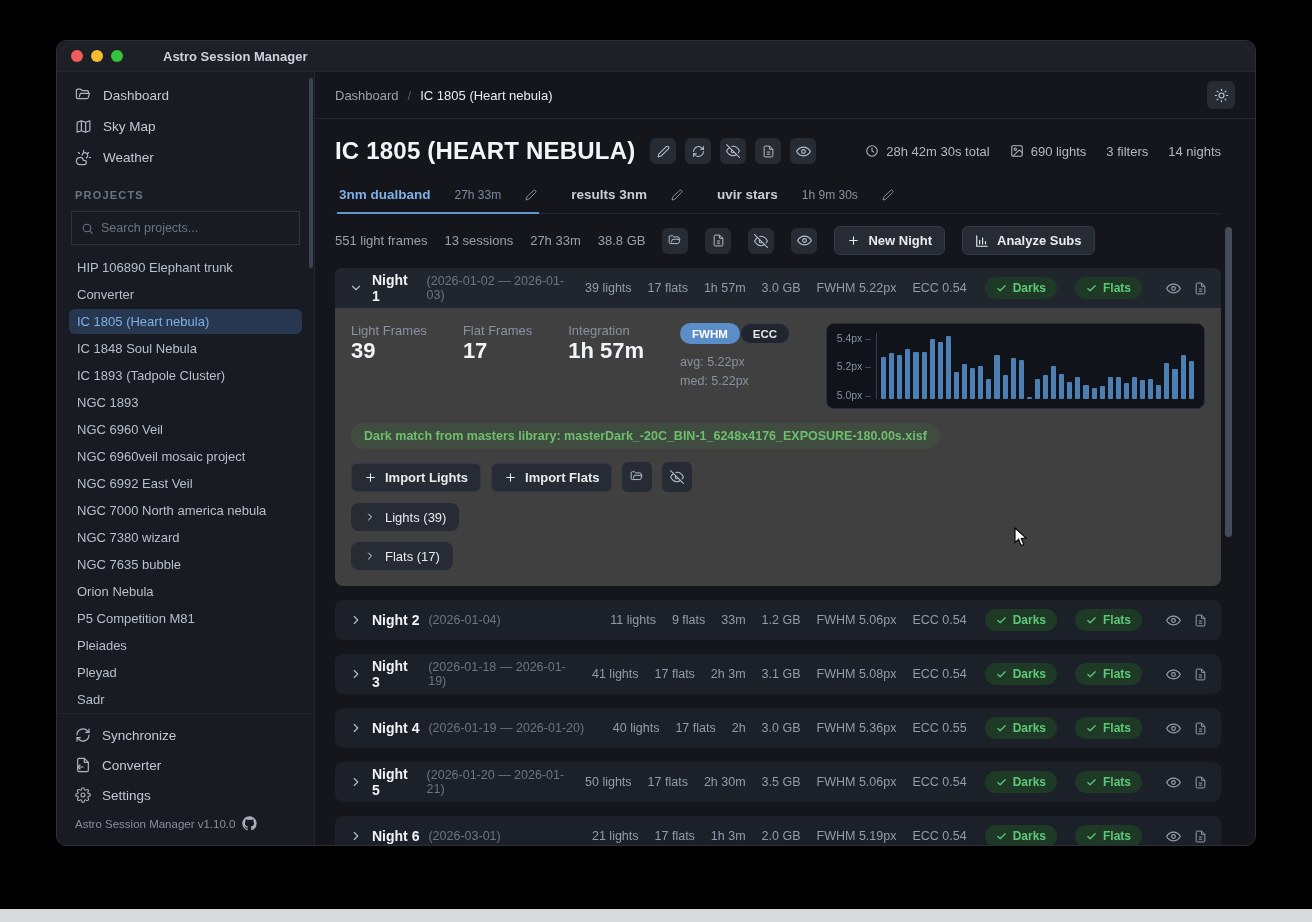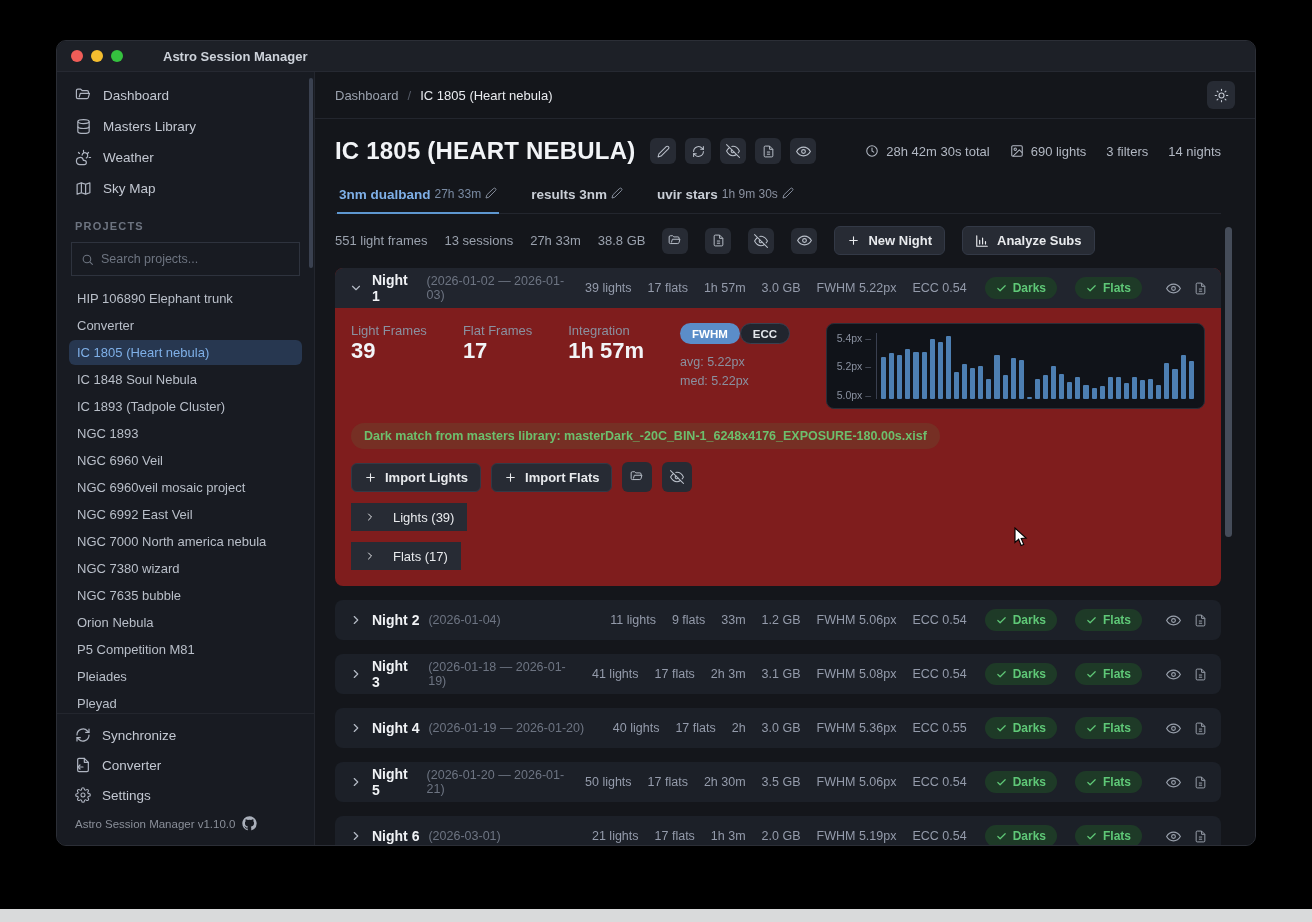--- a/index.html
+++ b/index.html
@@ -65,21 +65,21 @@
                 margin-right:6px; }
   .icon-btn { width:26px; height:26px; background:#272b34; border-radius:6px;
               display:flex; align-items:center; justify-content:center; color:#b9bfc9;
               flex:0 0 auto; }
   .title-stats { margin-left:auto; display:flex; gap:20px; align-items:center;
                  color:#b2b8c3; font-size:13px; }
   .tstat { display:flex; align-items:center; gap:7px; }
 
   .tabs { display:flex; gap:30px; margin-top:13px; border-bottom:1px solid #23262e;
           padding:0 2px; }
-  .tab { display:flex; align-items:flex-start; gap:4px; padding:9px 2px 10px;
+  .tab { display:flex; align-items:center; gap:24px; padding:9px 2px 10px;
          color:#c9ced6; font-size:13.5px; font-weight:700; margin-bottom:-1px;
          border-bottom:2px solid transparent; }
   .tab.active { color:#7fb0e8; border-bottom-color:#5e97d0; }
   .tab .dur { color:#8a91a0; font-size:12px; font-weight:400; }
   .tab.active .dur { color:#7a8ba3; }
   .tab svg { color:#8a91a0; align-self:center; }
 
   .summary-row { display:flex; align-items:center; gap:17px; margin-top:12px;
                  color:#9aa1ad; font-size:13px; }
   .btn { background:#272b34; border:1px solid #333946; color:#e8eaed; border-radius:6px;
@@ -93,21 +93,21 @@
   .night-name { color:#f0f2f5; font-weight:700; font-size:14px; }
   .night-date { color:#6d7482; font-size:12.5px; }
   .night-stats { margin-left:auto; display:flex; gap:16px; align-items:center;
                  color:#949bab; font-size:12.5px; white-space:nowrap; }
   .badge { background:#1e3a27; color:#5fc877; font-size:12px; font-weight:700;
            padding:4px 11px; border-radius:999px; display:flex; gap:6px;
            align-items:center; margin-left:2px; }
   .row-icons { display:flex; gap:13px; color:#9aa1ad; margin-left:8px; align-items:center; }
   .chev { color:#b4bac5; display:flex; }
 
-  .night-card { background:#7f1d1d; border-radius:8px; overflow:hidden; }
+  .night-card { background:#404040; border-radius:8px; overflow:hidden; }
   .night-card > .night-row { background:#21252e; border-radius:0; }
   .card-body { padding:15px 16px 16px; }
   .stats-flex { display:flex; gap:36px; align-items:flex-start; }
   .stat label { display:block; color:#8a91a0; font-size:13px; }
   .stat .val { color:#f2f4f7; font-size:22px; font-weight:800; }
   .metric-toggle { display:flex; }
   .pill { height:21px; padding:0 12px; border-radius:999px; font-size:11.5px;
           font-weight:700; display:flex; align-items:center; }
   .pill.fwhm { background:#5b8dc9; color:#fff; }
   .pill.ecc { background:#21252e; color:#e4e7ec; border:1px solid #3a4050; }
@@ -121,22 +121,22 @@
   .y-labels span::after { content:" –"; color:#555b67; }
   .chart-bars { flex:1; display:flex; align-items:flex-end; gap:3px; height:66px;
                 border-left:1px solid #3a4050; padding-left:4px; }
   .chart-bars .bar { flex:1; max-width:9px; border-radius:1px; }
 
   .note-pill { display:inline-flex; margin-top:14px; background:rgba(72,140,72,.16);
                color:#6dbf6d; font-size:12.5px; font-weight:700; padding:6px 13px;
                border-radius:999px; }
   .import-row { display:flex; gap:10px; margin-top:13px; align-items:center; }
   .toggle-row { margin-top:11px; }
-  .toggle-btn { display:inline-flex; align-items:center; gap:17px; background:#272b34;
-                border-radius:0; height:28px; padding:0 13px; color:#e8eaed;
+  .toggle-btn { display:inline-flex; align-items:center; gap:9px; background:#272b34;
+                border-radius:8px; height:28px; padding:0 13px; color:#e8eaed;
                 font-size:13px; }
 
   .main-scrollbar { position:absolute; right:23px; top:155px; width:7px; height:310px;
                     background:#454c59; border-radius:4px; }
 
   .cursor { position:absolute; left:1014px; top:527px; z-index:50; }
   .bottom-strip { position:absolute; left:0; right:0; bottom:0; height:13px;
                   background:#d9dadb; }
 </style>
 </head>
@@ -159,45 +159,35 @@
       <div class="nav-item">
         <span>
             <svg width="17" height="17" viewBox="0 0 24 24" fill="none" stroke="currentColor" stroke-width="1.7" stroke-linecap="round" stroke-linejoin="round">
               <path d="M6 14l1.5-5h13l-1.8 6a2 2 0 0 1-1.9 1.4H4a2 2 0 0 1-2-2V5a2 2 0 0 1 2-2h4l2 2h7a2 2 0 0 1 2 2v2"></path>
             </svg>
           </span>
         <span>Dashboard</span>
       </div>
       <div class="nav-item">
         <span>
-            <svg width="17" height="17" viewBox="0 0 24 24" fill="none" stroke="currentColor" stroke-width="1.7">
-              <ellipse cx="12" cy="5" rx="8" ry="2.8"></ellipse>
-              <path d="M4 5v14c0 1.55 3.58 2.8 8 2.8s8-1.25 8-2.8V5"></path>
-              <path d="M4 12c0 1.55 3.58 2.8 8 2.8s8-1.25 8-2.8"></path>
+            <svg width="17" height="17" viewBox="0 0 24 24" fill="none" stroke="currentColor" stroke-width="1.7" stroke-linejoin="round">
+              <path d="M9 4 3 6v14l6-2 6 2 6-2V4l-6 2-6-2z"></path>
+              <path d="M9 4v14M15 6v14"></path>
             </svg>
           </span>
-        <span>Masters Library</span>
+        <span>Sky Map</span>
       </div>
       <div class="nav-item">
         <span>
             <svg width="17" height="17" viewBox="0 0 24 24" fill="none" stroke="currentColor" stroke-width="1.7" stroke-linecap="round">
               <path d="M12 2v2M4.9 4.9l1.4 1.4M20 12h2M19.1 4.9l-1.4 1.4M15.9 12.7a4 4 0 1 0-5.9-4.1"></path>
               <path d="M13 22H7a5 5 0 1 1 4.9-6H13a3 3 0 0 1 0 6Z"></path>
             </svg>
           </span>
         <span>Weather</span>
-      </div>
-      <div class="nav-item">
-        <span>
-            <svg width="17" height="17" viewBox="0 0 24 24" fill="none" stroke="currentColor" stroke-width="1.7" stroke-linejoin="round">
-              <path d="M9 4 3 6v14l6-2 6 2 6-2V4l-6 2-6-2z"></path>
-              <path d="M9 4v14M15 6v14"></path>
-            </svg>
-          </span>
-        <span>Sky Map</span>
       </div>
 
       <div class="projects-label">PROJECTS</div>
 
       <div class="search-box">
         <span>
             <svg width="13" height="13" viewBox="0 0 24 24" fill="none" stroke="currentColor" stroke-width="2" stroke-linecap="round">
               <circle cx="11" cy="11" r="7"></circle>
               <path d="m21 21-4.3-4.3"></path>
             </svg>

